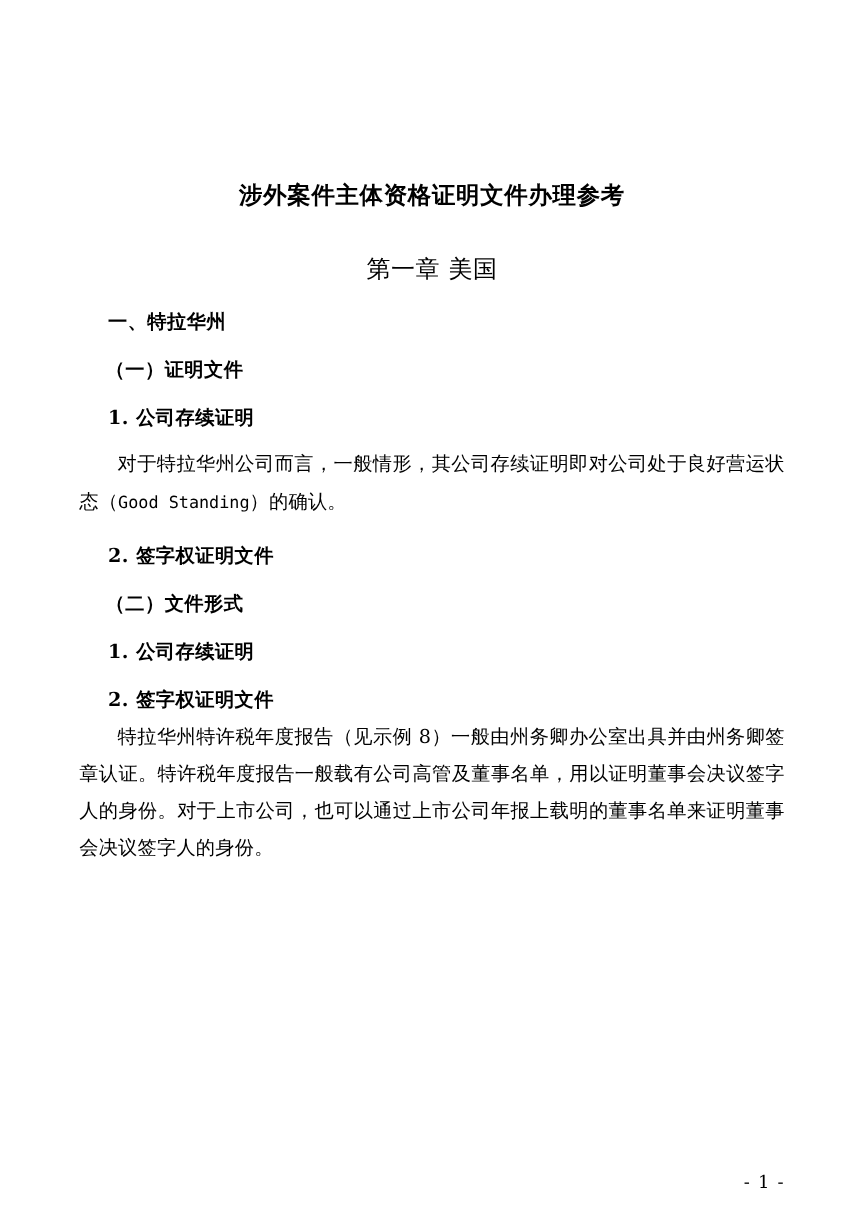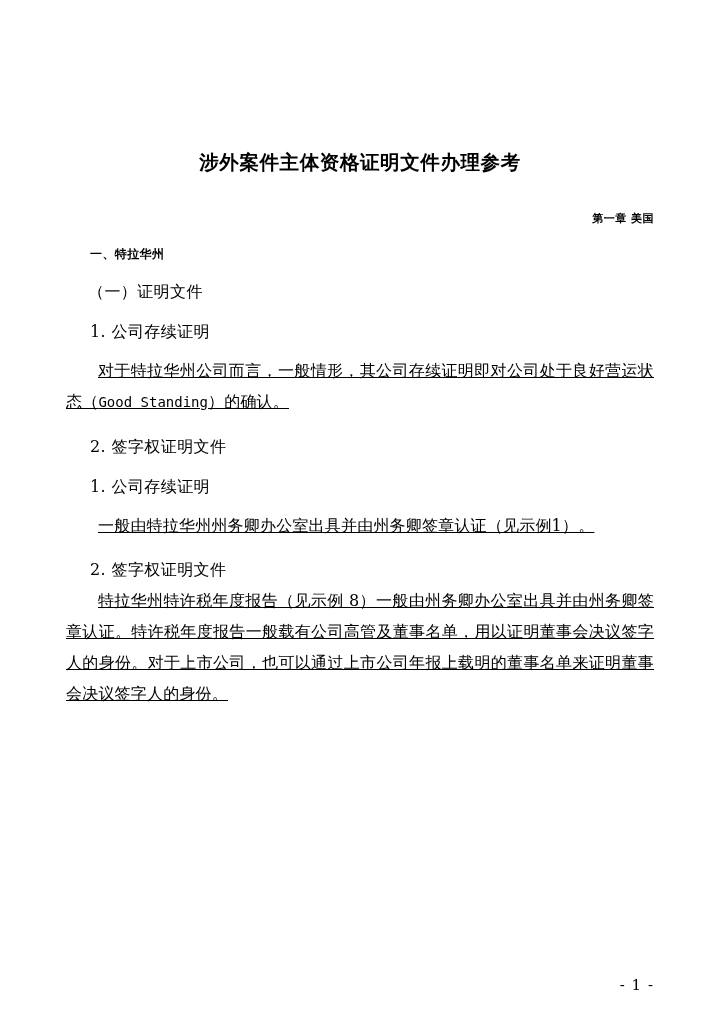--- a/index.html
+++ b/index.html
@@ -26,56 +26,55 @@
   }
   .doc-title {
     text-align: center;
     font-size: 19.5px;
     font-weight: bold;
     letter-spacing: 0.6px;
     margin: 10px 0 0 0;
     line-height: 1.5;
   }
   .chapter {
-    text-align: right;
-    font-size: 11px;
-    font-weight: bold;
+    text-align: center;
+    font-size: 20px;
+    font-weight: normal;
     margin: 34px 0 0 0;
     letter-spacing: 0.5px;
   }
   .h-level1 {
-    font-size: 12px;
+    font-size: 16px;
     font-weight: bold;
     margin: 20px 0 0 0;
     text-indent: 24px;
     letter-spacing: 0.4px;
   }
   .h-level2 {
     font-size: 16px;
-    font-weight: normal;
+    font-weight: bold;
     margin: 19px 0 0 0;
     text-indent: 22px;
     letter-spacing: 0.4px;
   }
   .h-level3 {
     font-size: 16px;
-    font-weight: normal;
+    font-weight: bold;
     margin: 19px 0 0 0;
     text-indent: 24px;
     letter-spacing: 0.4px;
   }
   p.body-text {
     font-size: 16px;
     line-height: 1.95;
     margin: 12px 0 0 0;
     text-indent: 32px;
     text-align: justify;
     text-justify: inter-ideograph;
     letter-spacing: 0.2px;
-    text-decoration: underline;
   }
   p.body-text.tight {
     margin-top: 4px;
   }
   .latin {
     font-family: "DejaVu Sans Mono", "Liberation Mono", monospace;
     font-size: 14px;
     letter-spacing: 0;
   }
   .page-number {
@@ -99,24 +98,24 @@
 
   <div class="h-level2">（一）证明文件</div>
 
   <div class="h-level3">1. 公司存续证明</div>
 
   <p class="body-text"><span>对于特拉华州公司而言，一般情形，其公司存续证明即对公司处于良好营运状态（</span><span class="latin">Good Standing</span><span>）的确认。</span></p>
 
   <div class="h-level3">2. 签字权证明文件</div>
 
 
+  <div class="h-level2">（二）文件形式</div>
 
   <div class="h-level3">1. 公司存续证明</div>
 
-  <p class="body-text">一般由特拉华州州务卿办公室出具并由州务卿签章认证（见示例1）。</p>
 
   <div class="h-level3">2. 签字权证明文件</div>
 
 
   <p class="body-text tight">特拉华州特许税年度报告（见示例 8）一般由州务卿办公室出具并由州务卿签章认证。特许税年度报告一般载有公司高管及董事名单，用以证明董事会决议签字人的身份。对于上市公司，也可以通过上市公司年报上载明的董事名单来证明董事会决议签字人的身份。</p>
 
   <div class="page-number">- 1 -</div>
 
 </div>
 

